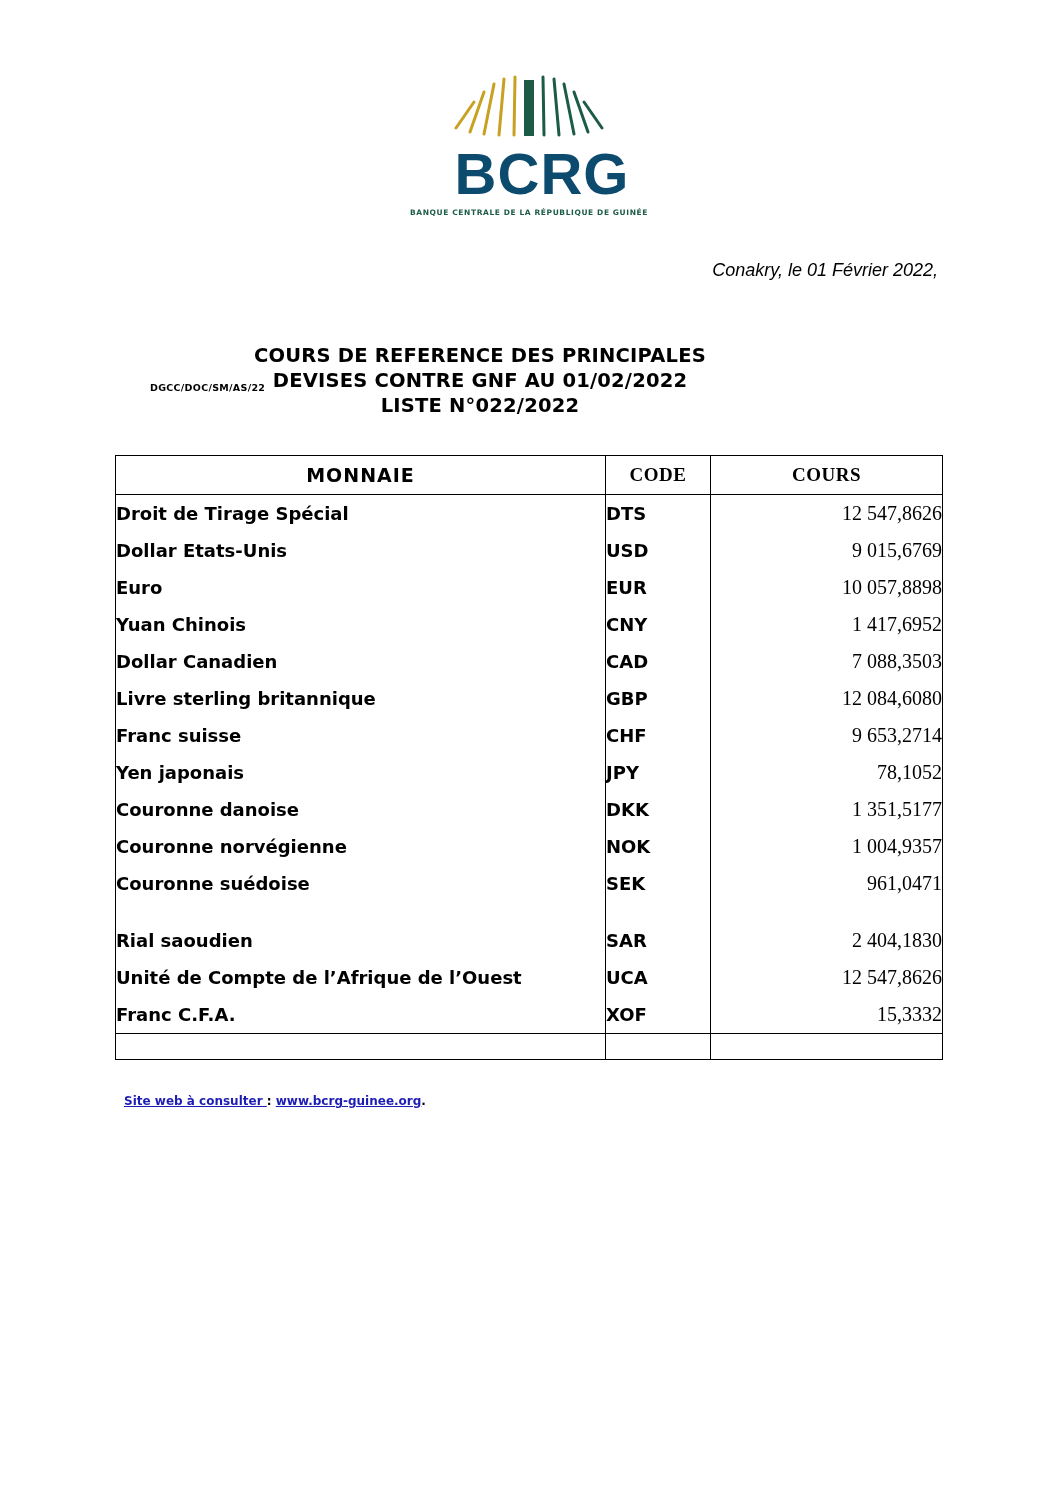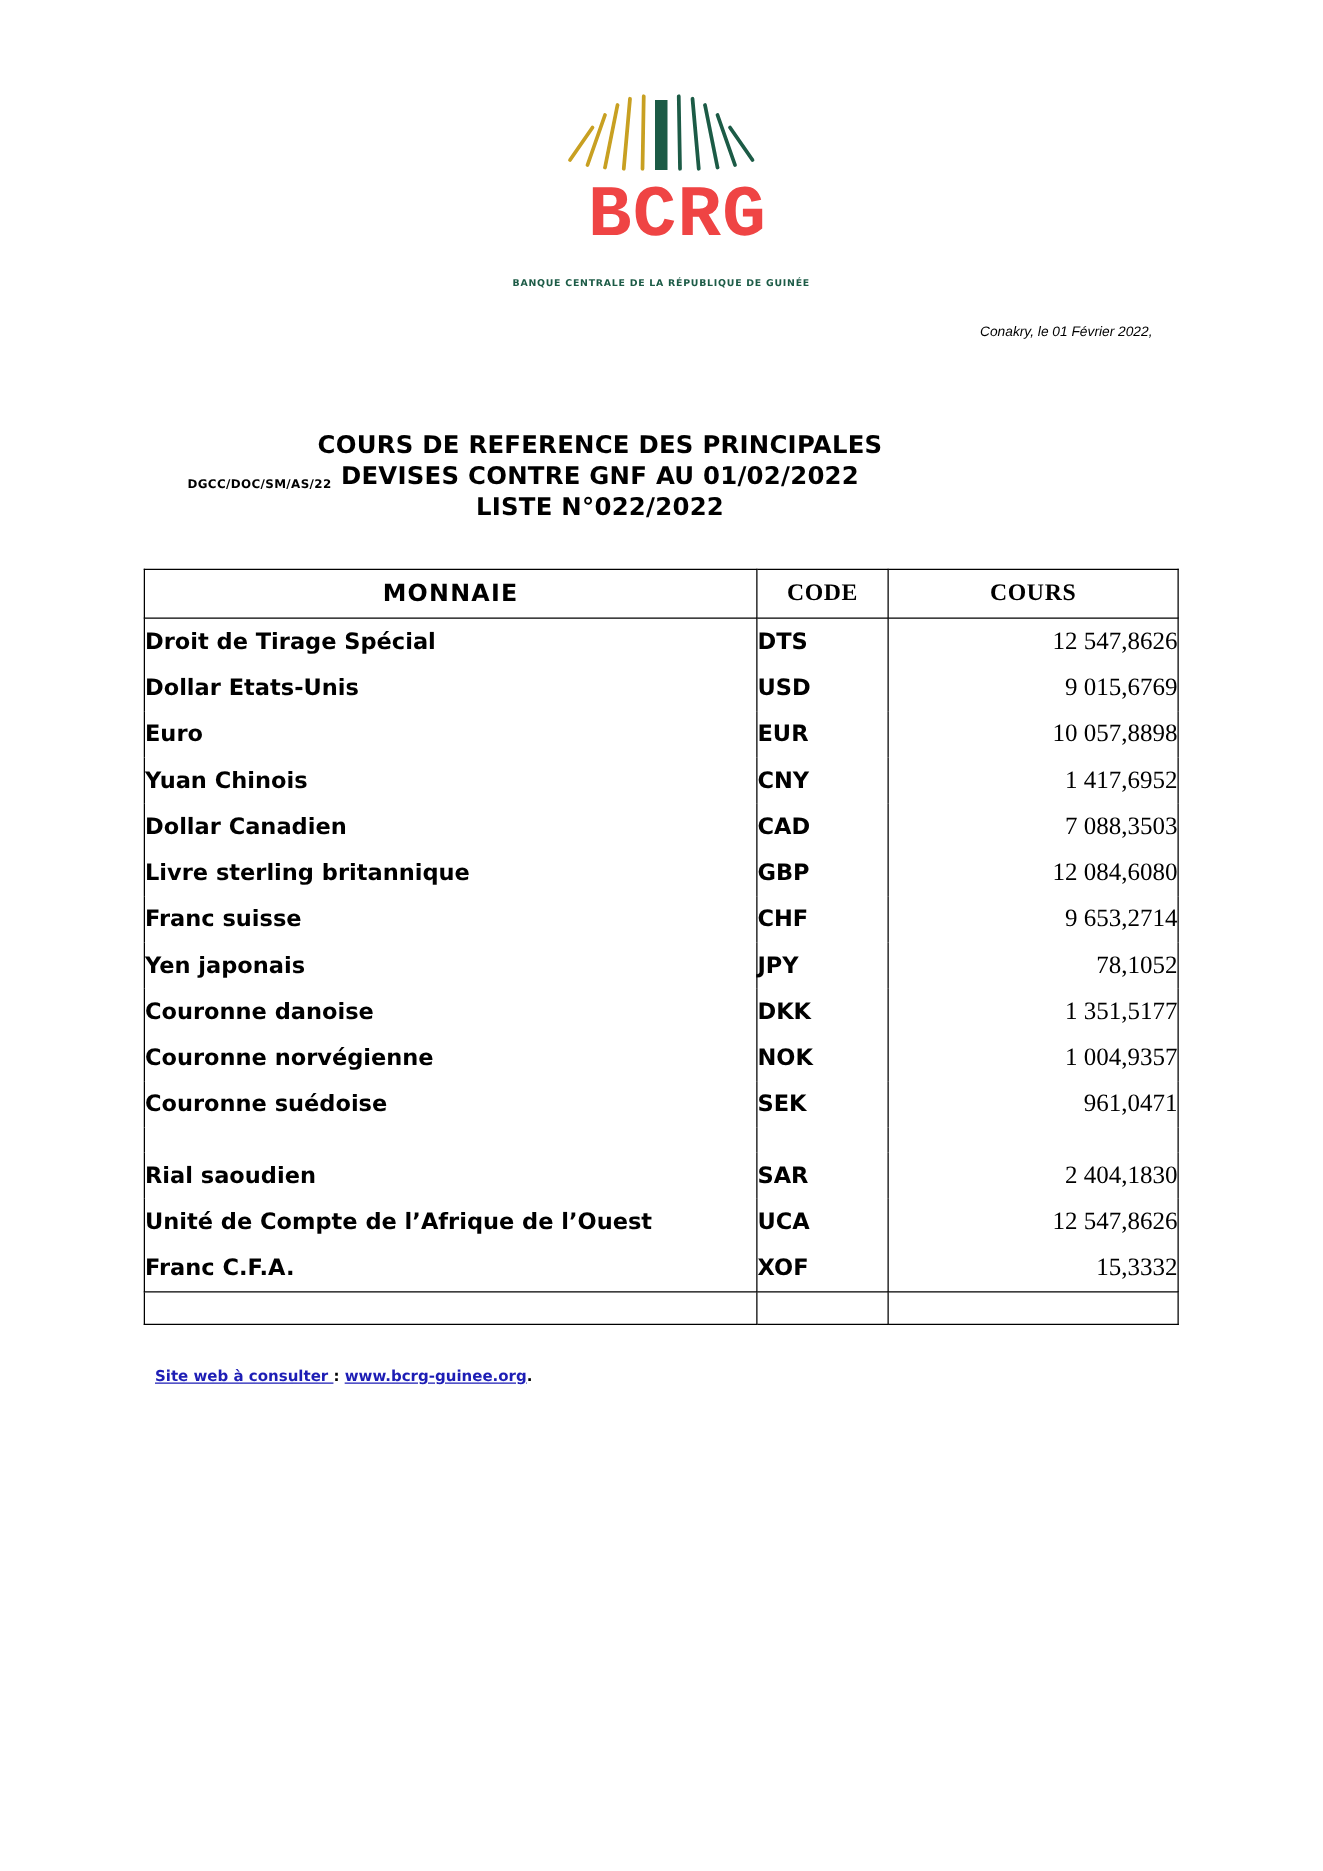--- a/index.html
+++ b/index.html
@@ -25,46 +25,46 @@
     text-align: center;
   }
   .logo-rays {
     width: 170px;
     height: 80px;
     margin: 0 auto;
     position: relative;
   }
   .logo-rays svg { display: block; }
   .logo-word {
-    font-family: Liberation Mono, monospace;
+    font-family: Liberation Sans, sans-serif;
     font-weight: bold;
     font-size: 58px;
     letter-spacing: 1px;
-    color: #ef4444;
+    color: #0c4a6e;
     line-height: 60px;
     margin-top: 2px;
     padding-left: 26px;
   }
   .logo-sub {
     font-family: "DejaVu Sans", sans-serif;
     font-size: 7.5px;
     font-weight: bold;
     letter-spacing: 0.6px;
     color: #1c5b46;
-    margin-top: 18px;
+    margin-top: 4px;
   }
 
   
   .date-line {
     position: absolute;
     top: 260px;
-    right: 136px;
+    right: 120px;
     font-family: "Liberation Sans", sans-serif;
     font-style: italic;
-    font-size: 11px;
+    font-size: 18px;
     color: #000;
   }
 
   
   .ref-code {
     position: absolute;
     top: 382px;
     left: 150px;
     font-family: "DejaVu Sans", sans-serif;
     font-size: 9.5px;

